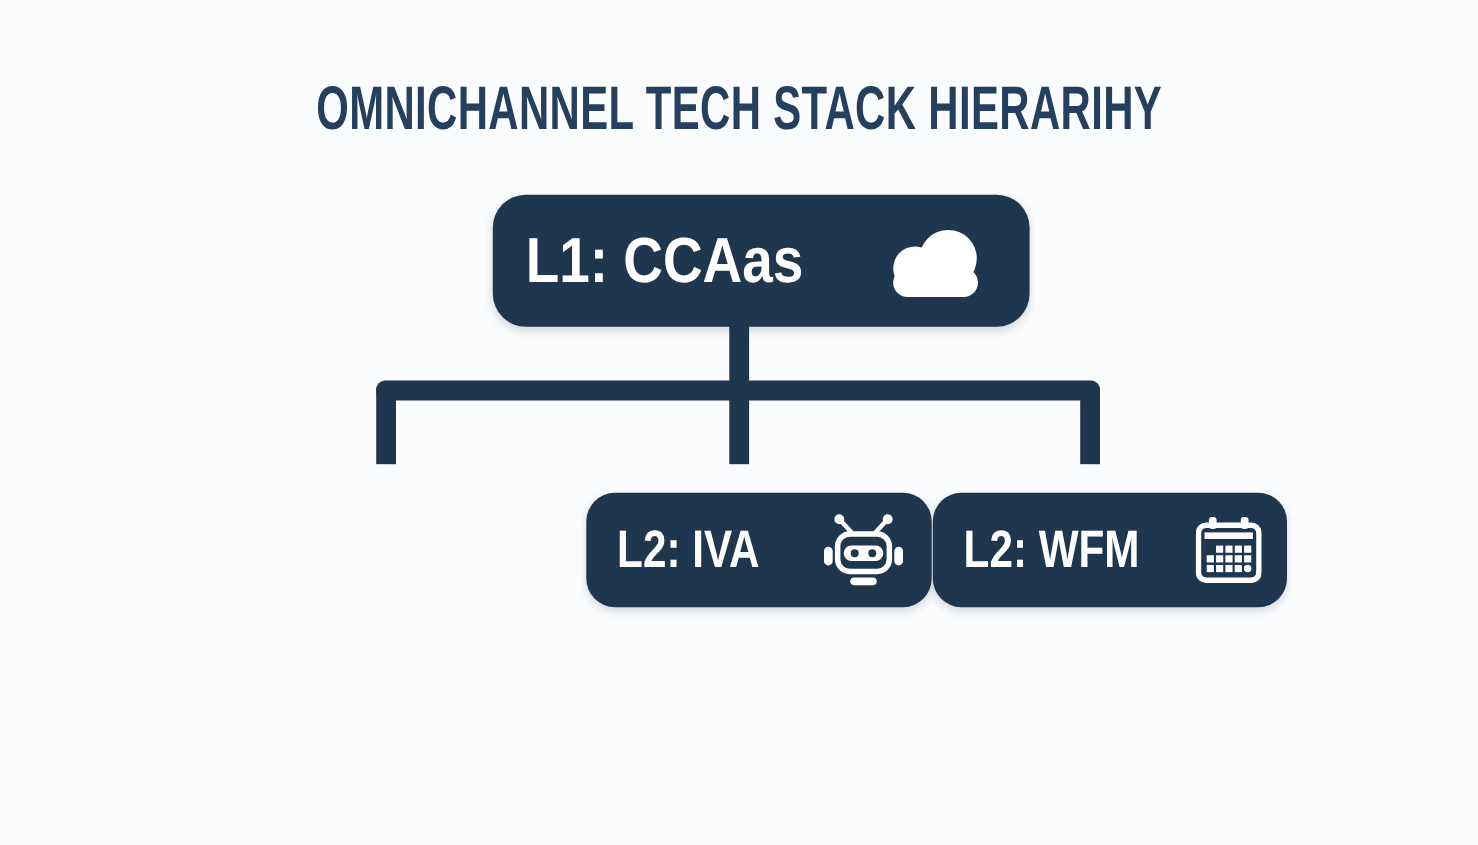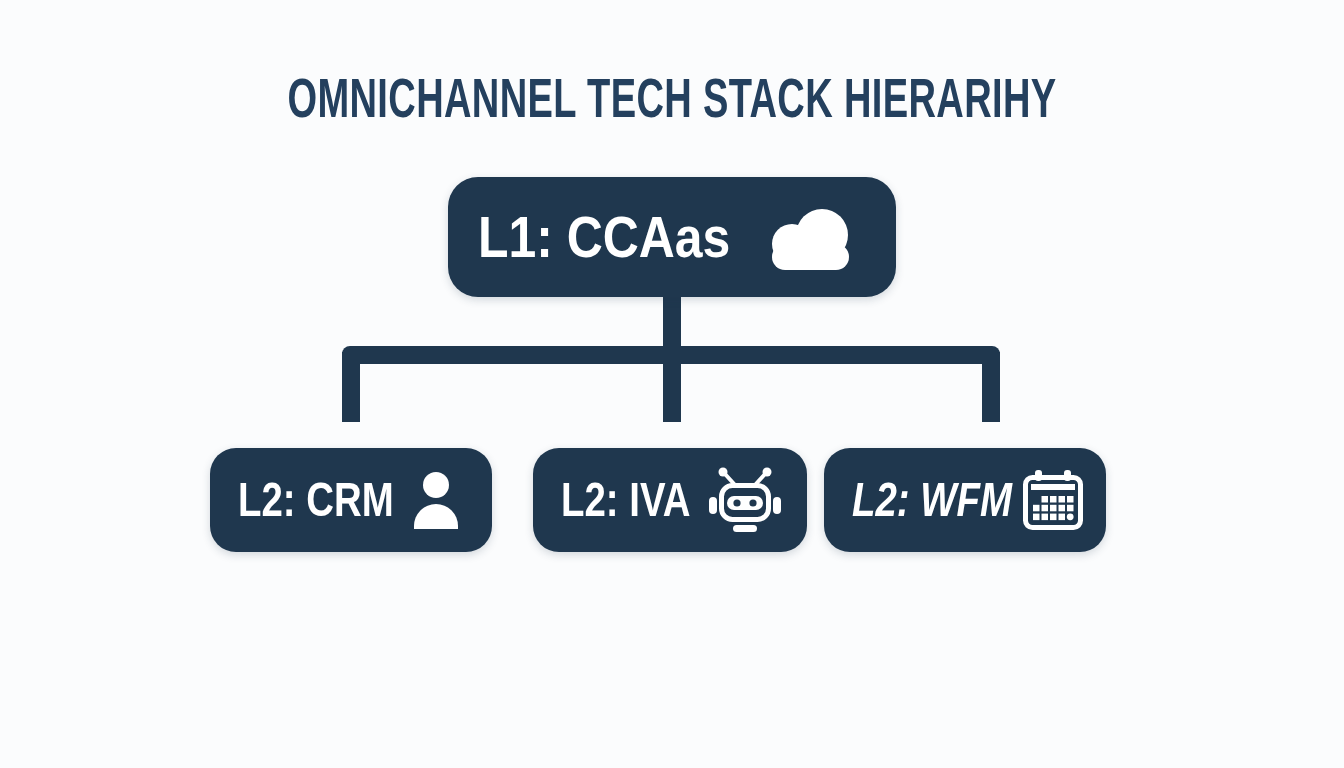--- a/index.html
+++ b/index.html
@@ -25,36 +25,37 @@
     font-weight: 700;
     line-height: 1;
     letter-spacing: 0.5px;
     color: #24405e;
     white-space: nowrap;
   }
   .node {
     position: absolute;
     background: #1f374e;
     box-shadow: 0 3px 8px rgba(31, 55, 78, 0.18);
+    padding-left: 40px;
   }
   .node-l1 {
     left: 448px;
     top: 177px;
     width: 448px;
     height: 120px;
     border-radius: 30px;
   }
   .node-l2 {
     top: 448px;
     height: 104px;
     border-radius: 26px;
   }
   .node-crm { left: 210px; width: 282px; }
   .node-iva { left: 533px; width: 274px; border-radius: 26px; }
-  .node-wfm { left: 824px; width: 282px; font-style: italic; }
+  .node-wfm { left: 848px; width: 282px; }
   .node-label {
     position: absolute;
     left: 28px;
     top: 50%;
     transform: translateY(-50%) scaleX(0.8);
     transform-origin: left center;
     color: #ffffff;
     font-weight: 700;
     line-height: 1;
     white-space: nowrap;
@@ -116,29 +117,20 @@
     <span class="node-label">L1: CCAas</span>
     <svg class="node-icon icon-cloud" width="106" height="66" viewBox="0 0 106 66">
       <g fill="#ffffff">
         <circle cx="34" cy="40" r="20"></circle>
         <circle cx="64" cy="31" r="26"></circle>
         <rect x="14" y="40" width="77" height="26" rx="13"></rect>
       </g>
     </svg>
   </div>
 
-  <div class="node node-l2 node-crm">
-    <span class="node-label">L2: CRM</span>
-    <svg class="node-icon icon-person" width="48" height="58" viewBox="0 0 48 58">
-      <g fill="#ffffff">
-        <circle cx="24" cy="14" r="13"></circle>
-        <path d="M2 58 v-3 a22 22 0 0 1 44 0 v3 z"></path>
-      </g>
-    </svg>
-  </div>
 
   <div class="node node-l2 node-iva">
     <span class="node-label">L2: IVA</span>
     <svg class="node-icon icon-robot" width="72" height="66" viewBox="0 0 72 66">
       <path d="M26 18 L16 7" stroke="#ffffff" stroke-width="4" stroke-linecap="round"></path>
       <path d="M46 18 L56 7" stroke="#ffffff" stroke-width="4" stroke-linecap="round"></path>
       <circle cx="14" cy="5" r="4.5" fill="#ffffff"></circle>
       <circle cx="58" cy="5" r="4.5" fill="#ffffff"></circle>
       <rect x="0" y="30" width="8" height="17" rx="4" fill="#ffffff"></rect>
       <rect x="64" y="30" width="8" height="17" rx="4" fill="#ffffff"></rect>

